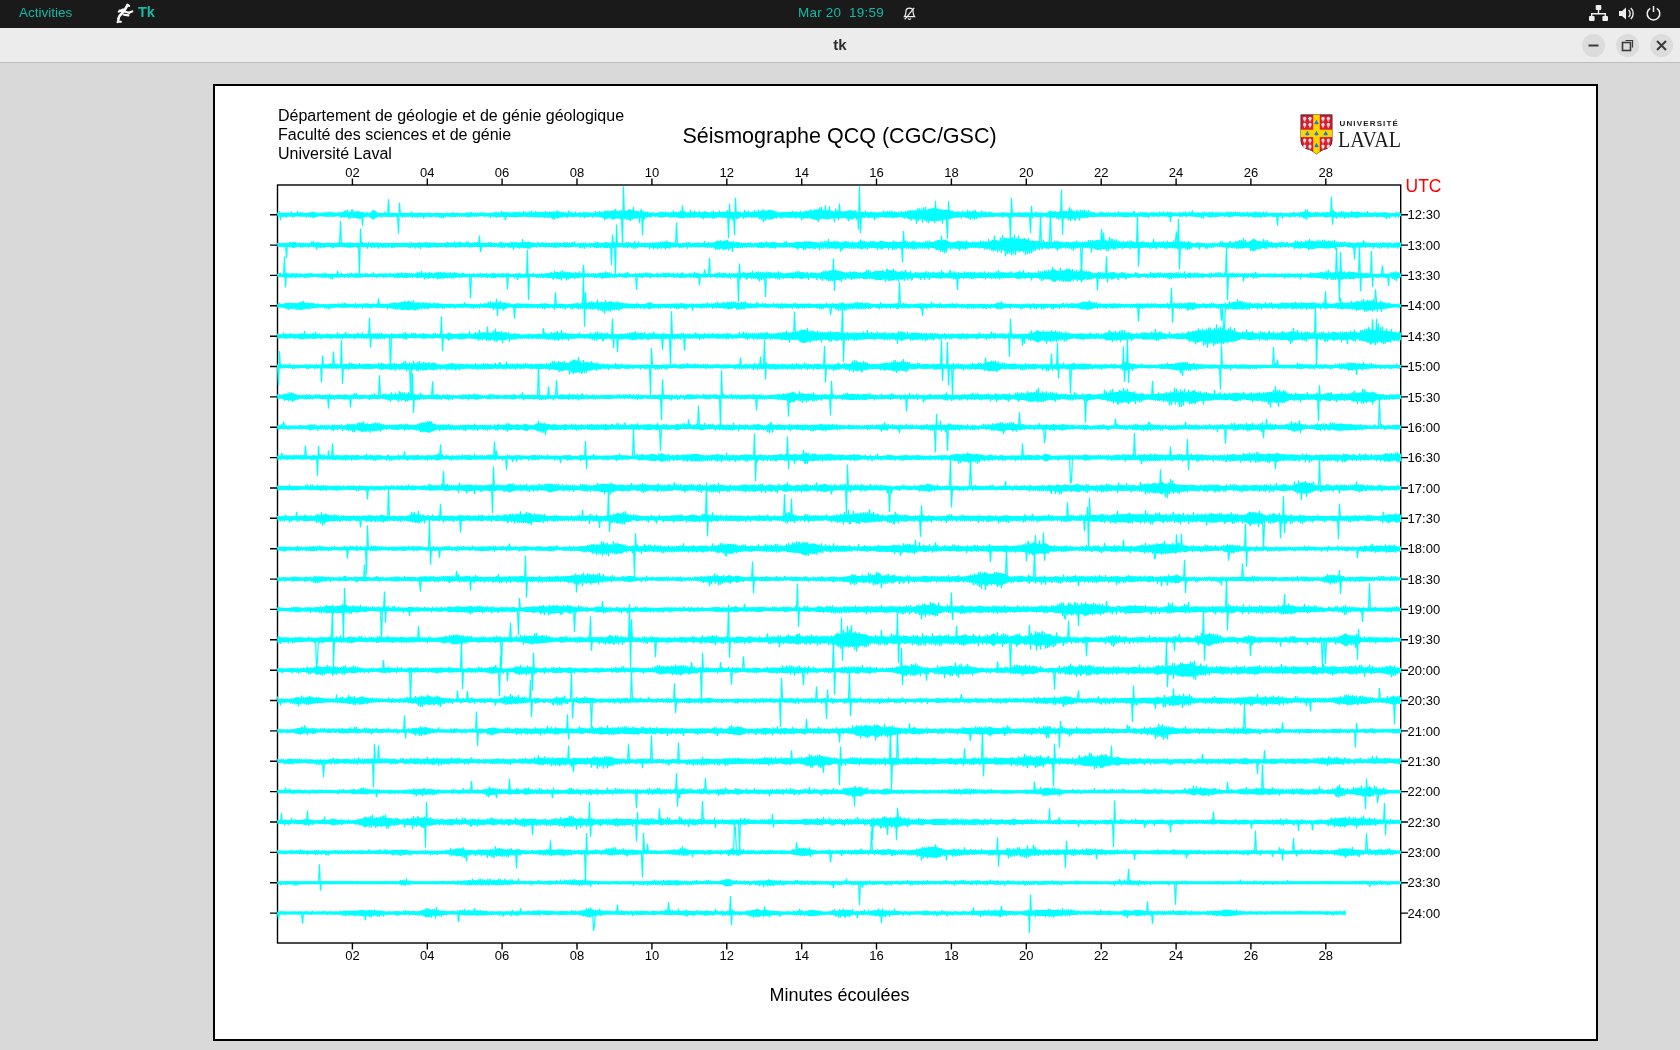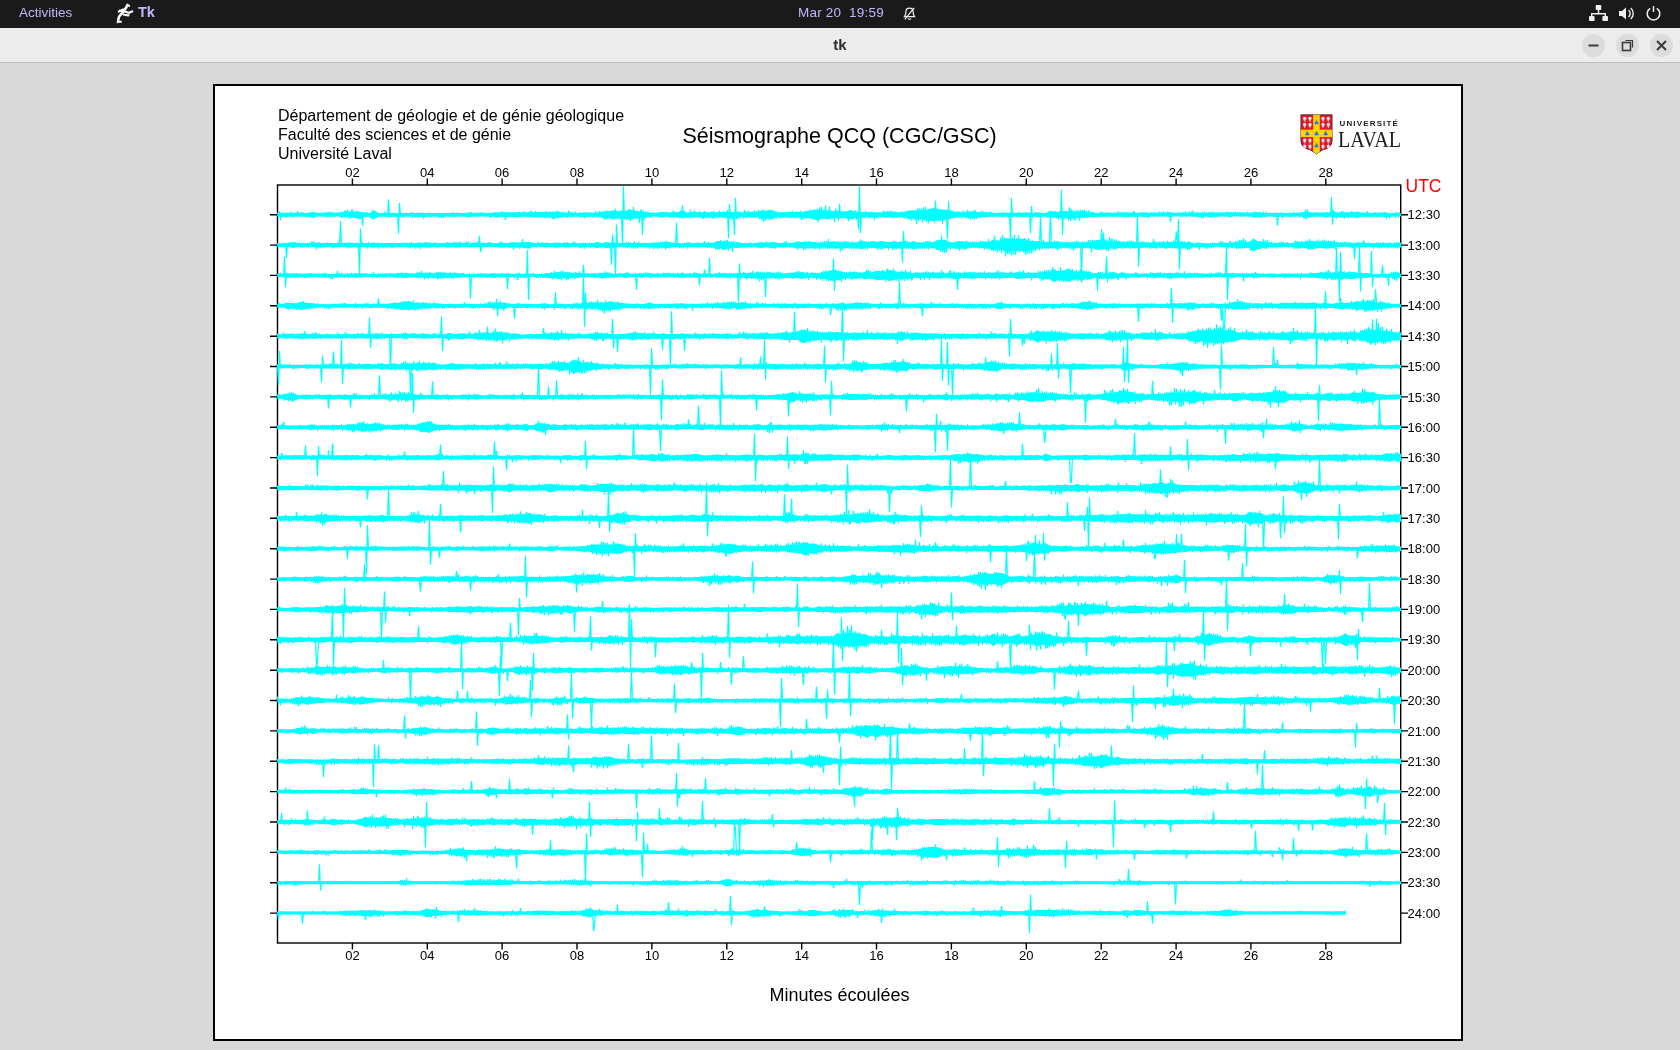--- a/index.html
+++ b/index.html
@@ -1,22 +1,22 @@
 <!DOCTYPE html>
 <html><head><meta charset="utf-8"><style>
 *{margin:0;padding:0;box-sizing:border-box}
 body{width:1680px;height:1050px;background:#d9d9d9;font-family:"Liberation Sans",sans-serif;overflow:hidden;position:relative}
-#topbar{position:absolute;left:0;top:0;width:1680px;height:28px;background:#1a1a1a;color:#c4b5fd;font-size:13.5px}
+#topbar{position:absolute;left:0;top:0;width:1680px;height:28px;background:#1a1a1a;color:#14b8a6;font-size:13.5px}
 #topbar .act{position:absolute;left:19px;top:5px}
 #topbar .tkl{position:absolute;left:138px;top:4px;font-weight:bold;font-size:14.5px}
 #topbar .clock{position:absolute;left:798px;top:5px;letter-spacing:.2px}
 #titlebar{position:absolute;left:0;top:28px;width:1680px;height:35px;background:#ececec;border-bottom:1px solid #bdbdbd}
 #titlebar .t{position:absolute;left:0;width:100%;text-align:center;top:8px;font-weight:bold;font-size:15px;color:#2d2d2d}
 .wbtn{position:absolute;top:34px;width:23px;height:23px;border-radius:50%;background:#dcdcdc}
-#canvas{position:absolute;left:213px;top:84px;width:1250px;height:957px;background:#fff;border:2px solid #000}
+#canvas{position:absolute;left:213px;top:84px;width:1385px;height:957px;background:#fff;border:2px solid #000}
 </style></head>
 <body>
 <div id="canvas"><svg width="1246" height="953" viewBox="0 0 1246 953" font-family="Liberation Sans, sans-serif" fill="#000">
 <defs>
         <clipPath id="pc">
           <rect x="62.0" y="99.0" width="1124.2" height="758.0"></rect>
         </clipPath>
       </defs>
 <text x="63" y="34.9" font-size="16">Département de géologie et de génie géologique</text>
 <text x="63" y="54.1" font-size="16">Faculté des sciences et de génie</text>

